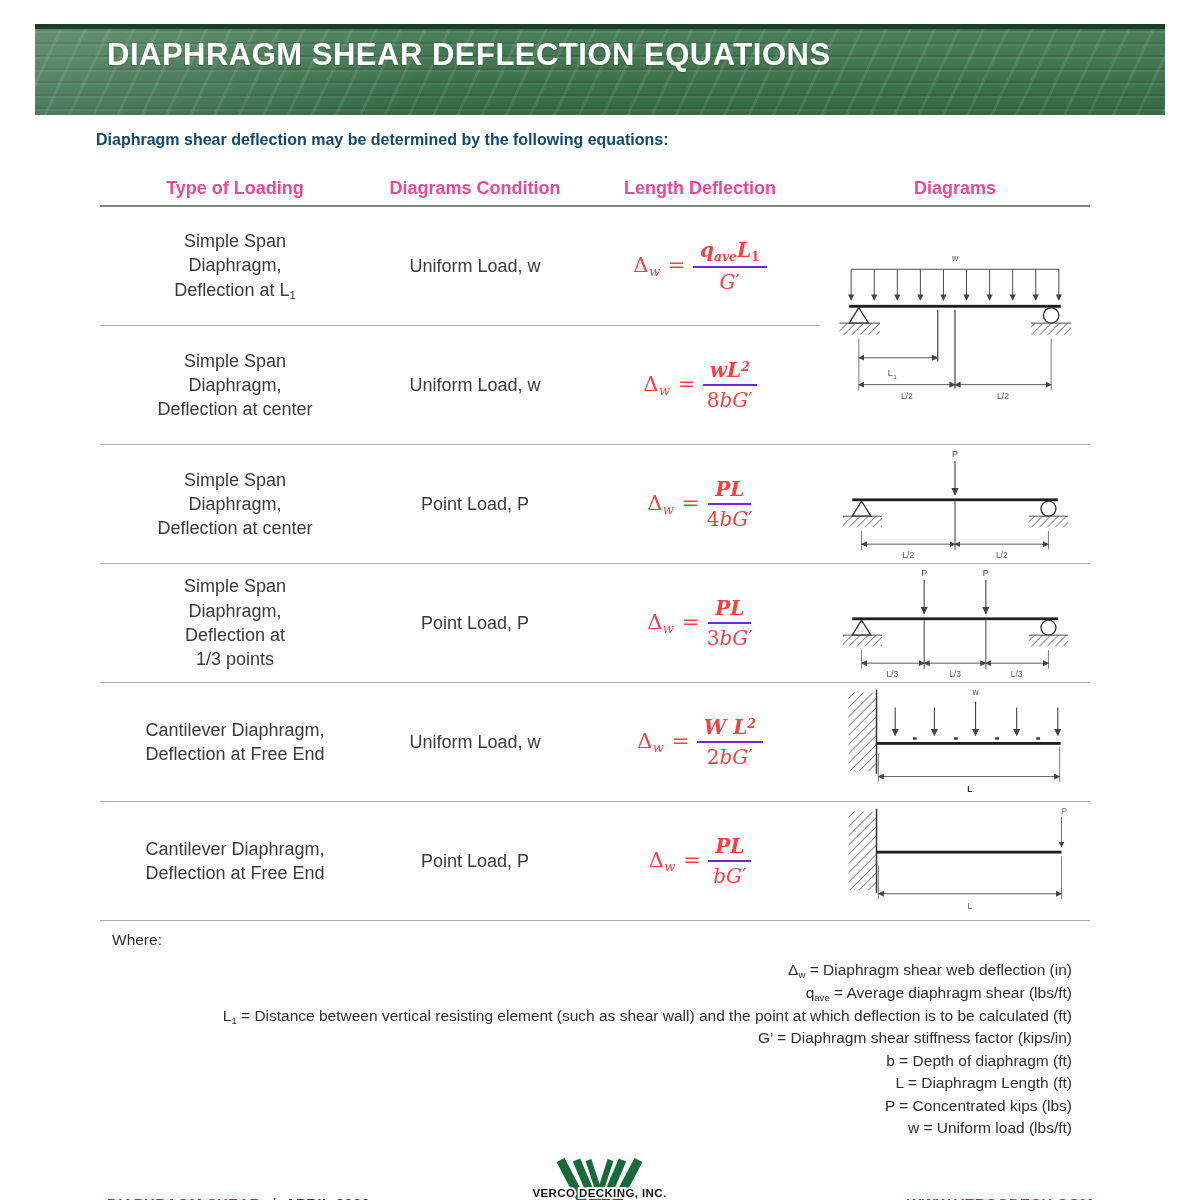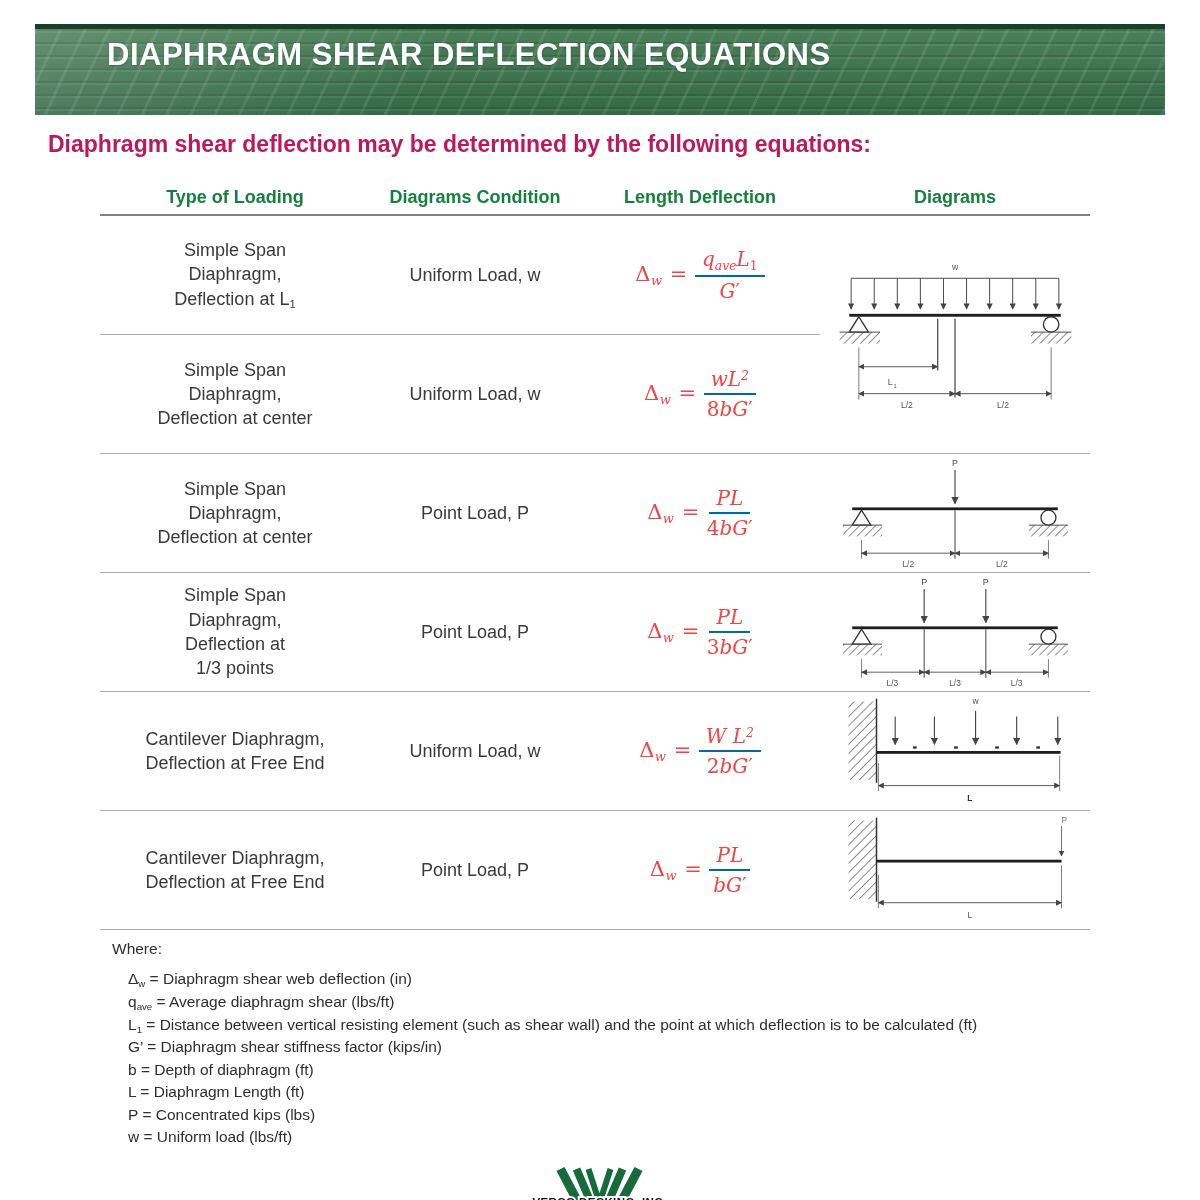--- a/index.html
+++ b/index.html
@@ -10,49 +10,49 @@
   .banner{position:relative;margin:24px 35px 0;height:86px;border-top:5px solid #173f2a;
     background:
       linear-gradient(115deg, rgba(255,255,255,.14) 0%, rgba(255,255,255,0) 35%),
       repeating-linear-gradient(115deg, rgba(255,255,255,.09) 0 3px, rgba(0,0,0,0) 3px 22px),
       repeating-linear-gradient(180deg, rgba(0,0,0,.12) 0 2px, rgba(255,255,255,.07) 2px 4px, rgba(0,0,0,0) 4px 13px),
       linear-gradient(180deg,#4b7f5a 0%,#3f7350 55%,#346946 100%);}
   .banner-title{position:absolute;left:72px;top:8px;color:#fff;font-size:31px;font-weight:bold;
     letter-spacing:.5px;text-shadow:0 1px 2px rgba(0,0,0,.25);}
 
   
-  .intro{margin:16px 0 0 48px;font-size:23px;font-weight:bold;color:#be185d;}
+  .intro{margin:16px 0 0 96px;font-size:16px;font-weight:bold;color:#0c4a6e;}
 
   
   .tbl{margin:14px 0 0 100px;width:990px;}
   .grid{display:grid;grid-template-columns:270px 210px 240px 270px;}
   .hdr-cell{display:flex;align-items:flex-end;justify-content:center;height:36px;
-    font-size:18px;font-weight:bold;color:#15803d;padding-bottom:6px;border-bottom:2px solid #7e8485;}
+    font-size:18px;font-weight:bold;color:#ec4899;padding-bottom:6px;border-bottom:2px solid #7e8485;}
   .cell{border-bottom:1px solid #a7adad;height:118px;display:flex;flex-direction:column;
     align-items:center;justify-content:center;text-align:center;font-size:18px;color:#3a3a3a;}
   .cell .ln{line-height:1.35;}
   .diag-cell{grid-row:span 2;height:237px;}
 
   
   .eq{display:flex;align-items:center;justify-content:center;
       font-family:"DejaVu Serif", serif;color:#ef4444;}
   .eq .lhs{font-size:21px;letter-spacing:.5px;}
   .frac{display:inline-flex;flex-direction:column;align-items:center;margin-left:7px;}
-  .frac .num{padding:0 7px 2px;border-bottom:2px solid #0369a1;font-size:20px;}
+  .frac .num{padding:0 7px 2px;border-bottom:2px solid #6d28d9;font-size:20px;font-weight:bold;}
   .frac .den{padding-top:2px;font-size:20px;}
   .sub{font-size:62%;vertical-align:-0.3em;}
   .sup{font-size:62%;vertical-align:0.5em;}
   .it{font-style:italic;}
 
   svg text{font-family:"Liberation Sans", sans-serif;}
 
   
   .legend{margin:10px 0 0 112px;font-size:15.5px;color:#2e2e2e;max-width:960px;}
   .legend .where{margin-bottom:10px;}
-  .legend .entry{margin-left:16px;line-height:1.45;}
+  .legend .entry{margin-left:16px;line-height:1.45;text-align:right;}
   .legend .sym{white-space:nowrap;}
 
   
   .footer{position:relative;margin:14px 107px 0;height:100px;display:flex;
     align-items:center;justify-content:space-between;}
   .foot-left{font-size:15px;font-weight:bold;}
   .doc-name{color:#00843d;letter-spacing:.3px;}
   .foot-sep{color:#444;font-weight:normal;margin:0 4px 0 8px;}
   .foot-date{color:#333;letter-spacing:.3px;}
   .foot-right{font-size:15px;font-weight:bold;color:#00843d;letter-spacing:.3px;}

